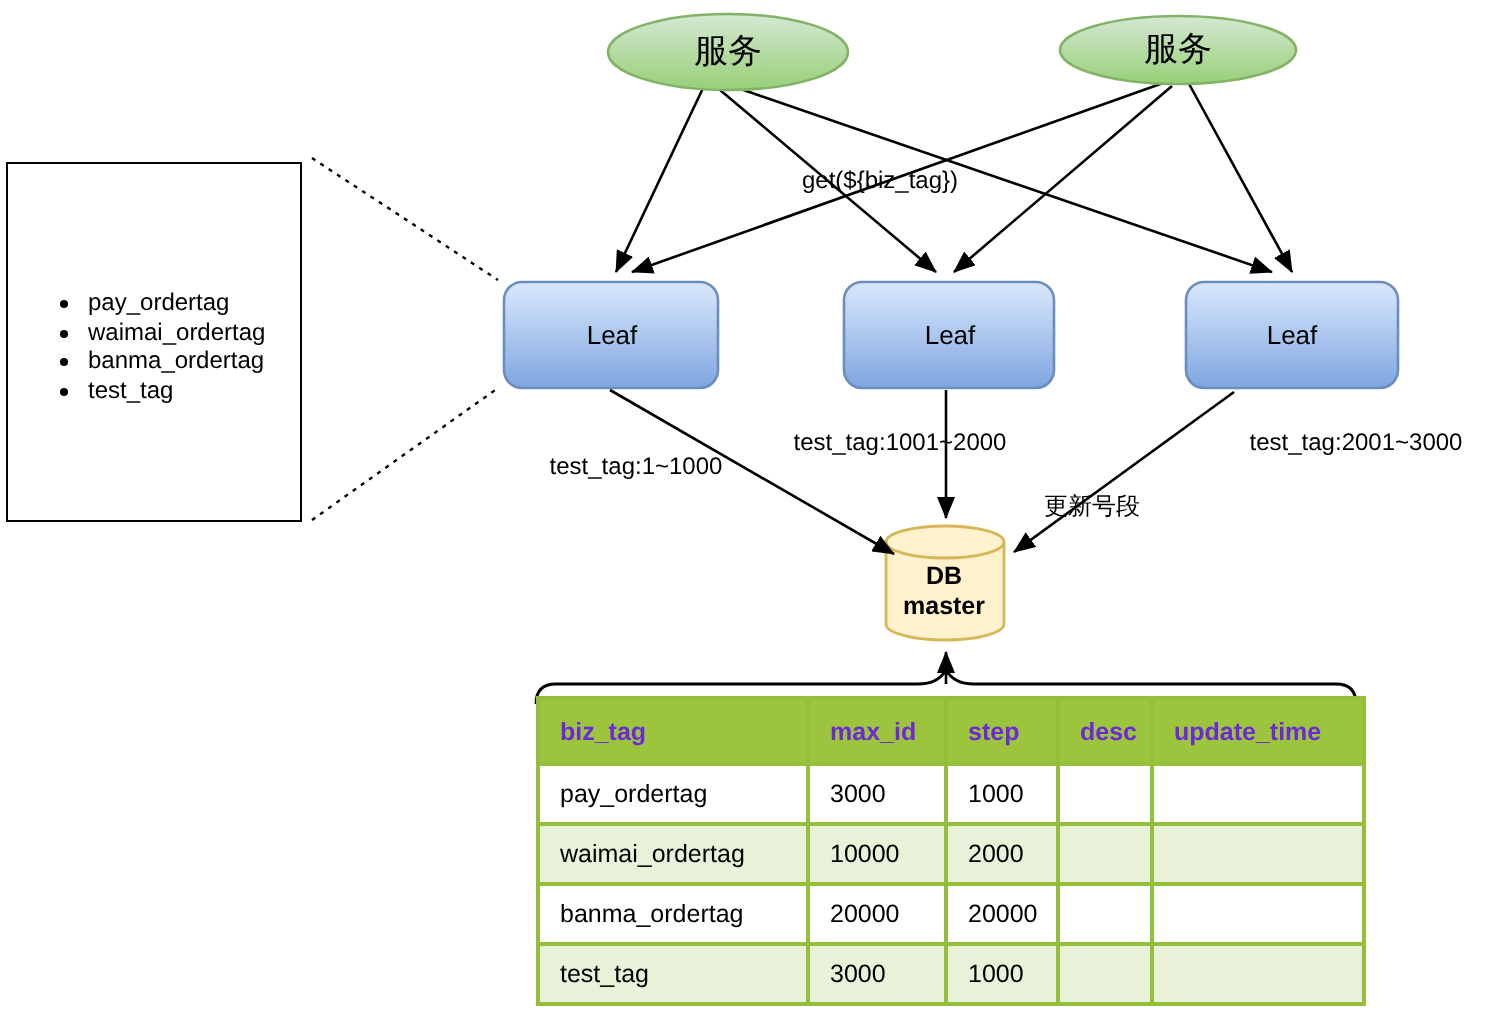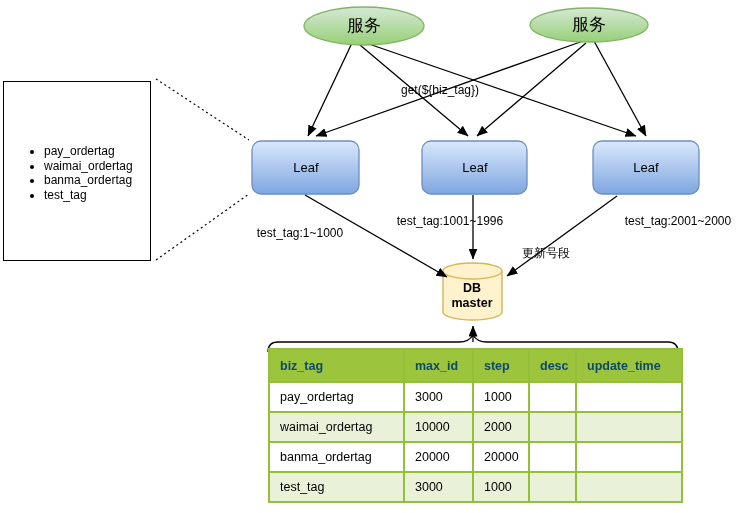--- a/index.html
+++ b/index.html
@@ -25,21 +25,21 @@
   }
   table.biz{
     position:absolute;left:268px;top:348px;width:413px;
     border-collapse:collapse;table-layout:fixed;
     font-size:12.5px;
   }
   table.biz th,table.biz td{
     border:2px solid #94bf3a;padding:0 0 0 10px;text-align:left;
     overflow:hidden;white-space:nowrap;
   }
-  table.biz th{background:#9cc53d;color:#0c4a6e;font-weight:bold;height:31px;}
+  table.biz th{background:#9cc53d;color:#6d28d9;font-weight:bold;height:31px;}
   table.biz td{height:28px;background:#ffffff;}
   table.biz tr.alt td{background:#e9f2d9;}
 </style>
 </head>
 <body>
 
 <div class="stage">
 
   <svg width="743" height="513" viewBox="0 0 743 513">
     <defs>
@@ -89,23 +89,23 @@
   <div class="lbl svc" style="left:589px;top:25px;">服务</div>
   <div class="lbl node" style="left:306px;top:168px;">Leaf</div>
   <div class="lbl node" style="left:475px;top:168px;">Leaf</div>
   <div class="lbl node" style="left:646px;top:168px;">Leaf</div>
   <div class="lbl db" style="left:472px;top:296px;">
     <span>DB</span><br>
     <span>master</span>
   </div>
 
   <div class="lbl" style="left:412px;top:90px;margin-left:28px;">get(${biz_tag})</div>
-  <div class="lbl" style="left:300px;top:233px;">test_tag:1~1000</div>
-  <div class="lbl" style="left:450px;top:221px;">test_tag:1001~1996</div>
-  <div class="lbl" style="left:678px;top:221px;">test_tag:2001~2000</div>
+  <div class="lbl" style="left:318px;top:233px;">test_tag:1~1000</div>
+  <div class="lbl" style="left:450px;top:221px;">test_tag:1001~2000</div>
+  <div class="lbl" style="left:678px;top:221px;">test_tag:2001~3000</div>
   <div class="lbl" style="left:546px;top:253px;">更新号段</div>
 
   <div class="callout">
     <ul>
       <li>pay_ordertag</li>
       <li>waimai_ordertag</li>
       <li>banma_ordertag</li>
       <li>test_tag</li>
     </ul>
   </div>

